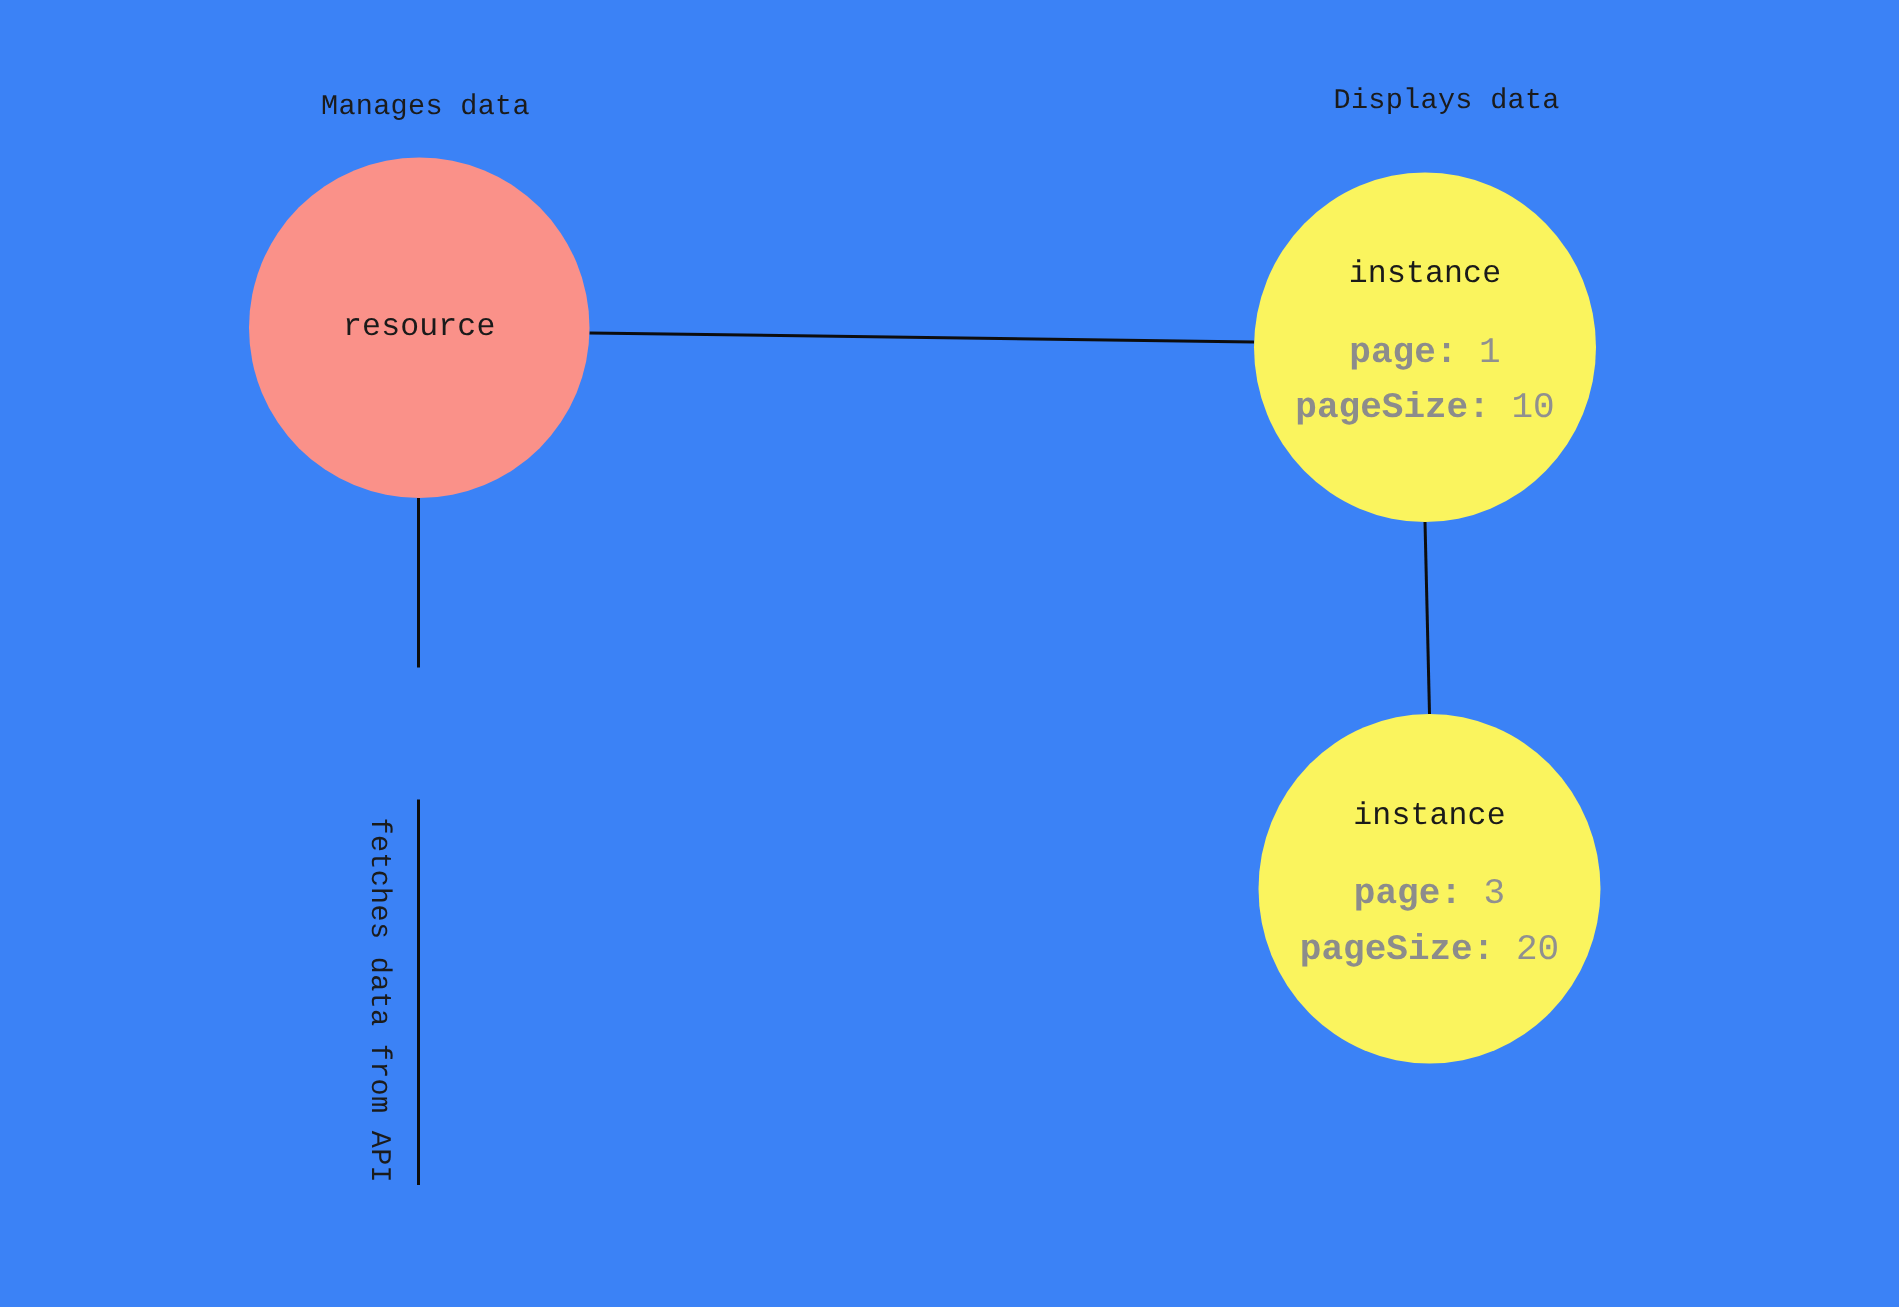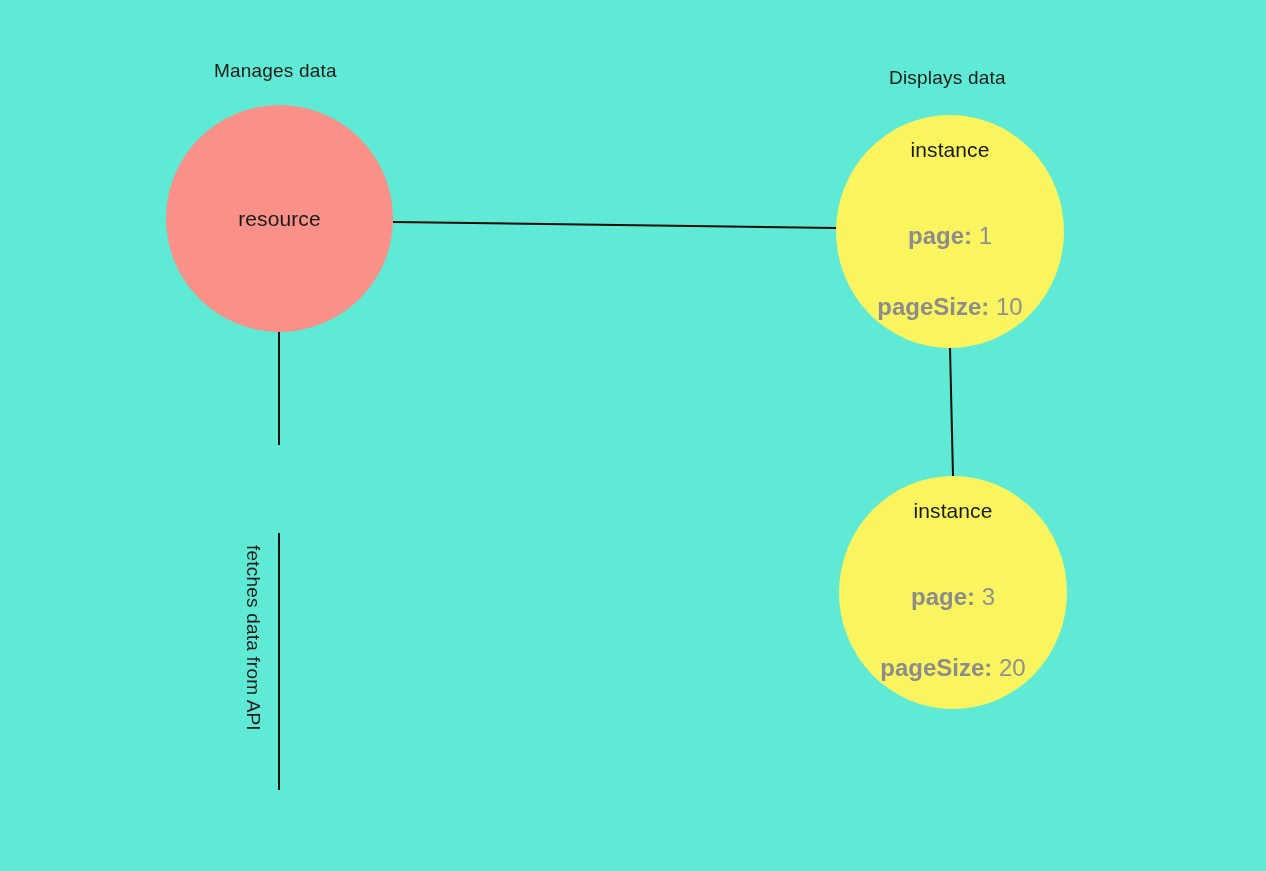--- a/index.html
+++ b/index.html
@@ -9,43 +9,44 @@
     background: #000000;
   }
   body {
     font-family: "Liberation Sans", sans-serif;
     -webkit-font-smoothing: antialiased;
   }
   #canvas {
     position: relative;
     width: 1266px;
     height: 871px;
-    background: #5eead4;
+    background: #3b82f6;
     overflow: hidden;
+    font-family: Liberation Mono, monospace;
   }
   svg.edges {
     position: absolute;
     left: 0;
     top: 0;
     width: 1266px;
     height: 871px;
     pointer-events: none;
   }
 
   
   .node {
     position: absolute;
     box-sizing: border-box;
     display: flex;
     flex-direction: column;
     align-items: center;
     justify-content: center;
     text-align: center;
   }
-  .node.circle { border-radius: 50%; gap: 33px; }
+  .node.circle { border-radius: 50%; }
 
   .node-resource {
     left: 166px;
     top: 105px;
     width: 227px;
     height: 227px;
     background: #FA9189;
   }
   .node-resource .title {
     font-size: 21px;
@@ -107,21 +108,21 @@
     color: #1b1b1b;
     white-space: nowrap;
     letter-spacing: 0.2px;
   }
   .edge-label-manages {
     left: 214px;
     top: 60px;
   }
   .edge-label-displays {
     left: 889px;
-    top: 67px;
+    top: 56px;
   }
   .edge-label-fetches {
     left: 242px;
     top: 545px;
     transform-origin: left top;
     transform: rotate(90deg) translateY(-100%);
   }
 </style>
 </head>
 <body>

